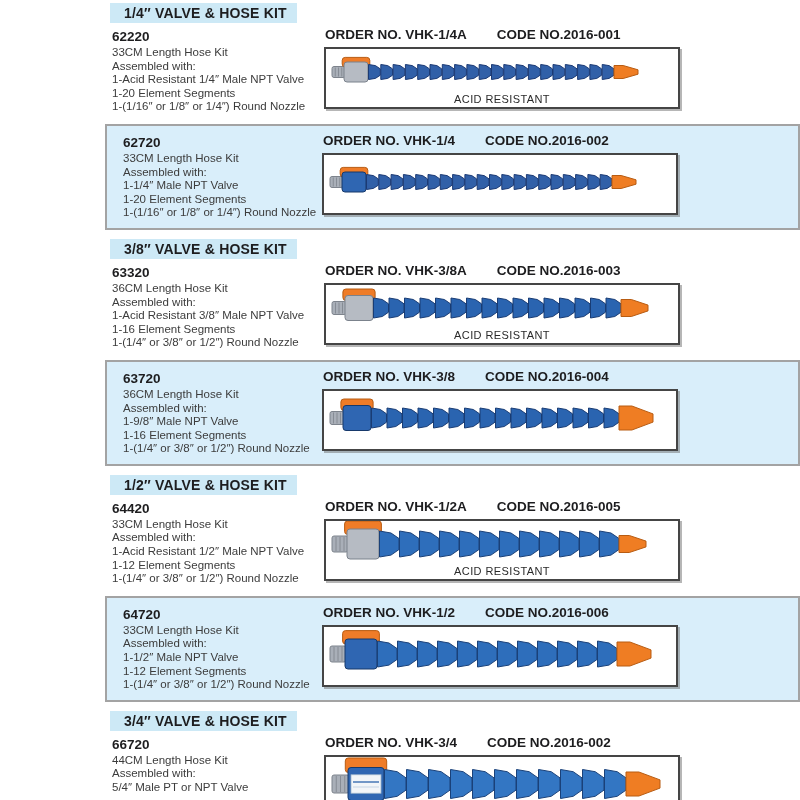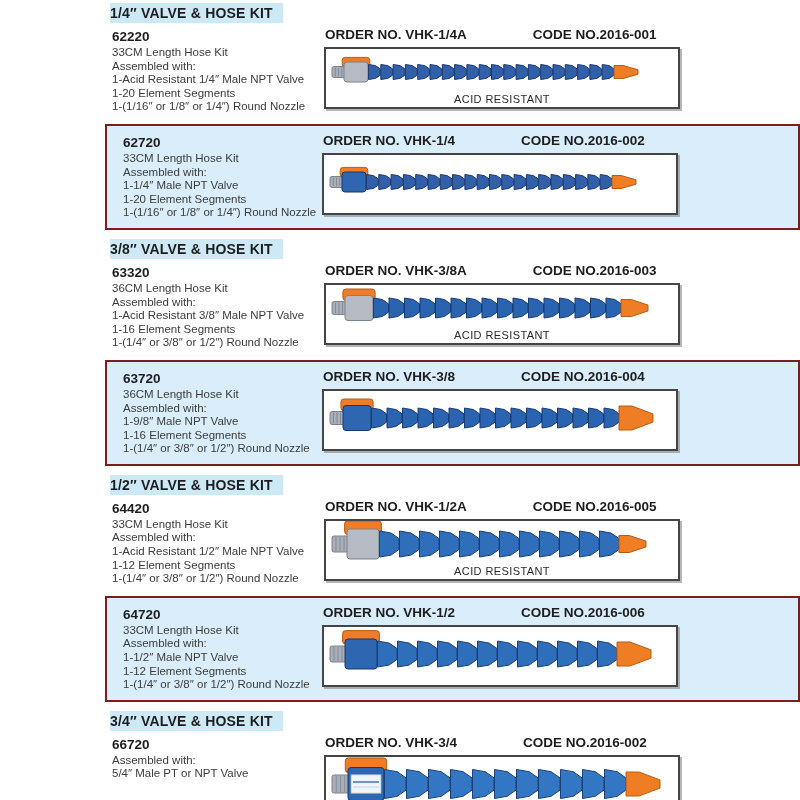--- a/index.html
+++ b/index.html
@@ -1,28 +1,28 @@
 <!DOCTYPE html>
 <html><head>
 <meta charset="utf-8">
 <style>
   html,body{margin:0;padding:0;background:#ffffff;}
   body{width:800px;height:800px;overflow:hidden;font-family:"Liberation Sans",sans-serif;color:#1d1d1f;}
   .page{box-sizing:border-box;padding:2px 0 0 105px;width:800px;}
   .section{margin-bottom:2px;}
   .section-heading{display:inline-block;background:#cde9f6;font-size:14px;font-weight:bold;
-    padding:2px 10px 2px 0;margin:1px 0 2px 5px;letter-spacing:.2px;color:#1d1d1f;}
+    padding:2px 10px 2px 14px;margin:1px 0 2px 5px;letter-spacing:.2px;color:#1d1d1f;}
   .product-row{display:flex;align-items:flex-start;padding:2px 0 6px 7px;}
-  .product-row.hl{background:#d9eefa;border:2px solid #7f1d1d;padding:7px 12px 8px 16px;margin:4px 0 8px 0;}
+  .product-row.hl{background:#d9eefa;border:2px solid #a3a3a3;padding:7px 12px 8px 16px;margin:4px 0 8px 0;}
   .left-col{width:212px;flex:none;padding-top:2px;}
   .hl .left-col{width:199px;}
   .sku{font-size:13.5px;font-weight:bold;margin-bottom:2px;color:#1d1d1f;}
   .desc-line{font-size:11.5px;line-height:13.6px;color:#3c3c3c;}
   .right-col{flex:none;width:358px;}
-  .order-line{display:flex;font-size:13.5px;font-weight:bold;color:#1d1d1f;margin:0 0 5px 1px;white-space:nowrap;gap:36px;}
+  .order-line{display:flex;font-size:13.5px;font-weight:bold;color:#1d1d1f;margin:0 0 5px 1px;white-space:nowrap;}
   .code-no{margin-left:30px;}
   .img-box{position:relative;width:352px;height:58px;border:2px solid #454545;background:#fff;
     box-shadow:2px 2px 0 rgba(110,110,110,.5);}
   .img-box svg{position:absolute;left:0;top:0;width:100%;height:100%;}
   .acid{position:absolute;left:0;right:0;bottom:2px;text-align:center;font-size:11px;color:#2a2a2a;letter-spacing:.4px;}
 </style>
 </head>
 <body>
 
 <div class="page">
@@ -320,20 +320,21 @@
 </div>
   </div>
 
   <div class="section">
     <div class="section-heading">3/4″ VALVE &amp; HOSE KIT</div>
     <div>
   <div class="product-row">
     <div class="left-col">
       <div class="sku">66720</div>
       <div>
+              <div class="desc-line">44CM Length Hose Kit</div>
               <div class="desc-line">Assembled with:</div>
               <div class="desc-line">5/4″ Male PT or NPT Valve</div>
             </div>
     </div>
     <div class="right-col">
       <div class="order-line">
         <span>ORDER NO. VHK-3/4</span>
         <span class="code-no">CODE NO.2016-002</span>
       </div>
       <div class="img-box">

